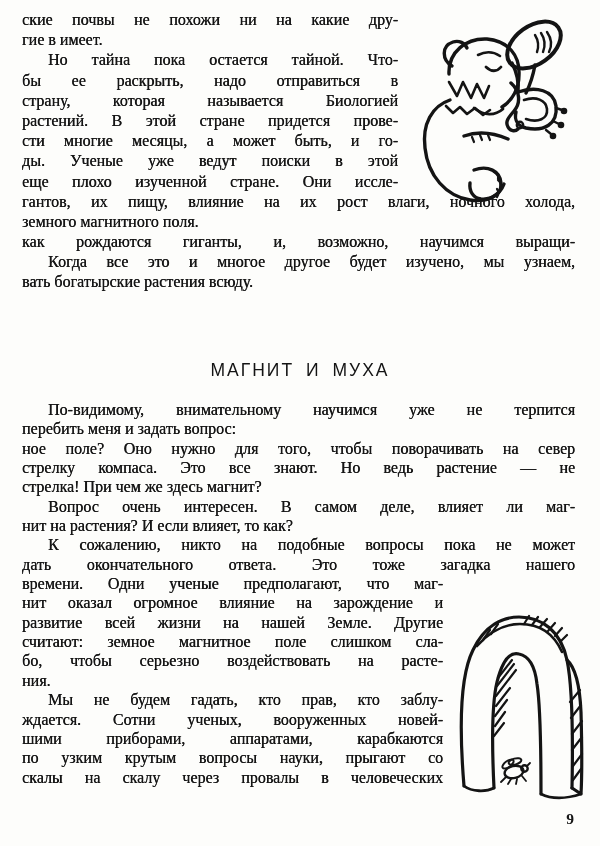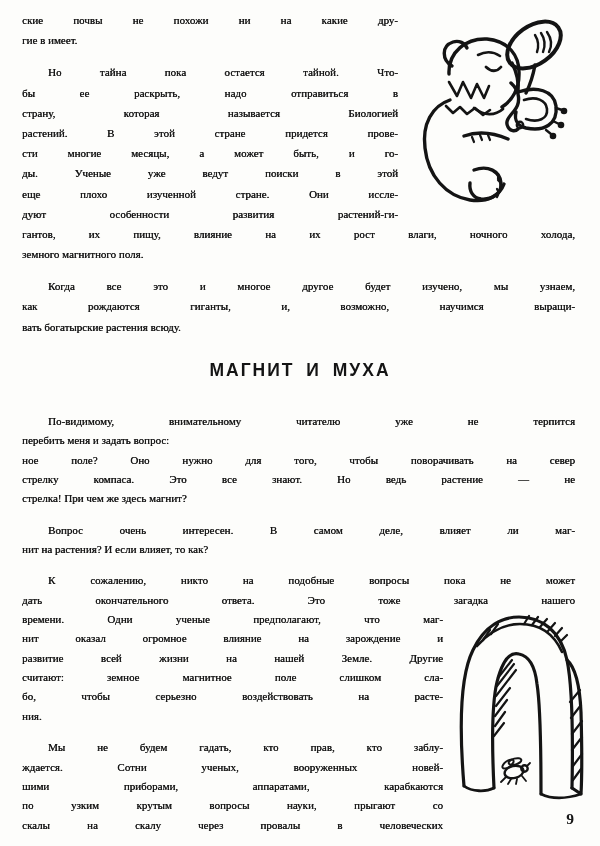--- a/index.html
+++ b/index.html
@@ -8,37 +8,37 @@
     width:600px;height:846px;
     background:#fdfdfb;
     font-family:"Liberation Serif","DejaVu Serif",serif;
     color:#161616;
     overflow:hidden;
   }
   .textblock{position:absolute;left:22px;}
   .sec1{top:10px;}
   .sec2{top:400px;}
   .ln{
-    font-size:11px;
+    font-size:16px;
     text-shadow:0.3px 0 0 currentColor;
     text-align:justify;
     white-space:normal;
   }
   .sec1 .ln{height:20.2px;line-height:20.2px;}
   .sec2 .ln{height:19.35px;line-height:19.35px;}
   .w{width:553px;}
   .n1{width:376px;}
   .n2{width:421px;}
   .j{text-align-last:justify;}
-  .ind{text-indent:26px;margin-top:12px;}
+  .ind{text-indent:26px;}
   .heading{
     position:absolute;top:358px;left:0;width:600px;margin:0;
     text-align:center;
     font-family:"Liberation Sans","DejaVu Sans",sans-serif;
-    font-weight:bold;font-size:17.5px;line-height:24px;
+    font-weight:normal;font-size:17.5px;line-height:24px;
     letter-spacing:2px;word-spacing:5px;
     color:#141414;
   }
   .pagenum{
     position:absolute;top:810px;left:558px;width:24px;
     text-align:center;
     font-family:"Liberation Serif","DejaVu Serif",serif;
     font-weight:bold;font-size:15.5px;
   }
   .illu{position:absolute;}
@@ -57,32 +57,31 @@
   <div class="textblock sec1">
     <div class="ln n1 j">ские почвы не похожи ни на какие дру-</div>
     <div class="ln n1">гие в имеет.</div>
     <div class="ln n1 j ind">Но тайна пока остается тайной. Что-</div>
     <div class="ln n1 j">бы ее раскрыть, надо отправиться в</div>
     <div class="ln n1 j">страну, которая называется Биологией</div>
     <div class="ln n1 j">растений. В этой стране придется прове-</div>
     <div class="ln n1 j">сти многие месяцы, а может быть, и го-</div>
     <div class="ln n1 j">ды. Ученые уже ведут поиски в этой</div>
     <div class="ln n1 j">еще плохо изученной стране. Они иссле-</div>
-    <div class="ln n1 j">дуют особенности развития растений-ги-</div>
     <div class="ln w j">гантов, их пищу, влияние на их рост влаги, ночного холода,</div>
     <div class="ln w">земного магнитного поля.</div>
+    <div class="ln w j">как рождаются гиганты, и, возможно, научимся выращи-</div>
     <div class="ln w j ind">Когда все это и многое другое будет изучено, мы узнаем,</div>
-    <div class="ln w j">как рождаются гиганты, и, возможно, научимся выращи-</div>
     <div class="ln w">вать богатырские растения всюду.</div>
   </div>
 
   <h2 class="heading">МАГНИТ И МУХА</h2>
 
   <div class="textblock sec2">
-    <div class="ln w j ind">По-видимому, внимательному читателю уже не терпится</div>
+    <div class="ln w j ind">По-видимому, внимательному научимся уже не терпится</div>
     <div class="ln w">перебить меня и задать вопрос:</div>
     <div class="ln w j">ное поле? Оно нужно для того, чтобы поворачивать на север</div>
     <div class="ln w j">стрелку компаса. Это все знают. Но ведь растение — не</div>
     <div class="ln w">стрелка! При чем же здесь магнит?</div>
     <div class="ln w j ind">Вопрос очень интересен. В самом деле, влияет ли маг-</div>
     <div class="ln w">нит на растения? И если влияет, то как?</div>
     <div class="ln w j ind">К сожалению, никто на подобные вопросы пока не может</div>
     <div class="ln w j">дать окончательного ответа. Это тоже загадка нашего</div>
     <div class="ln n2 j">времени. Одни ученые предполагают, что маг-</div>
     <div class="ln n2 j">нит оказал огромное влияние на зарождение и</div>

